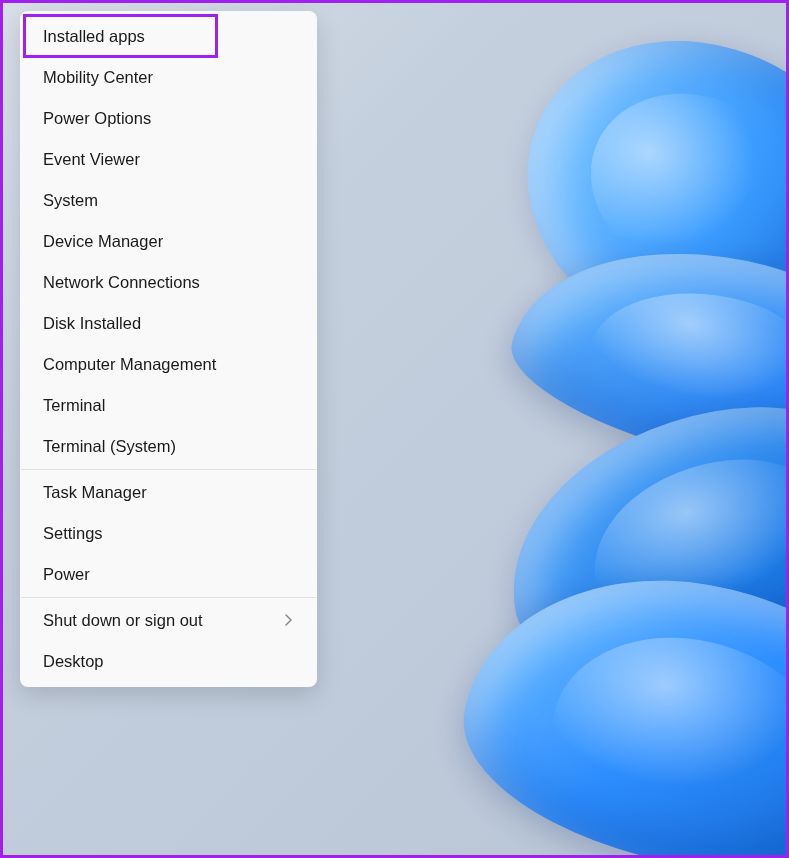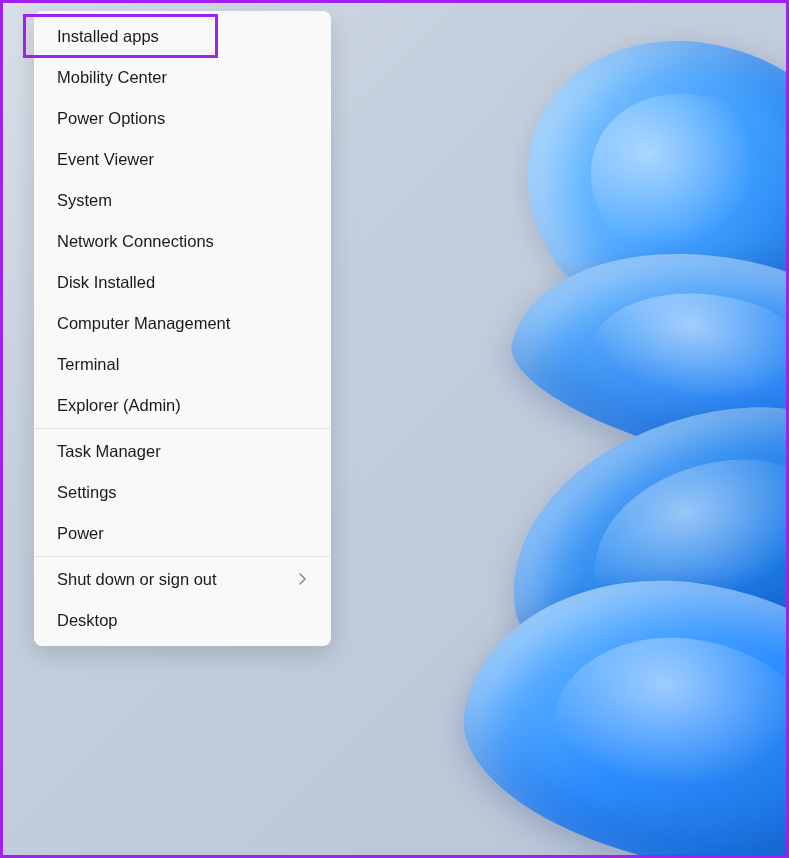--- a/index.html
+++ b/index.html
@@ -90,21 +90,21 @@
       height: 60%;
       top: 20%;
       left: 20%;
       border-radius: inherit;
       background: radial-gradient(ellipse at 40% 30%, rgba(255,255,255,0.5) 0%, transparent 60%);
     }
     
     .context-menu {
       position: absolute;
       top: 8px;
-      left: 31px;
+      left: 17px;
       width: 297px;
       background: #f9f9f9;
       border-radius: 8px;
       box-shadow: 0 8px 24px rgba(0,0,0,0.15);
       padding: 5px 0;
       z-index: 10;
     }
     
     .menu-item {
       display: flex;
@@ -171,33 +171,36 @@
   <div class="menu-item">
     <span>Power Options</span>
   </div>
   <div class="menu-item">
     <span>Event Viewer</span>
   </div>
   <div class="menu-item">
     <span>System</span>
   </div>
   <div class="menu-item">
+    <span>Device Manager</span>
+  </div>
+  <div class="menu-item">
     <span>Network Connections</span>
   </div>
   <div class="menu-item">
     <span>Disk Installed</span>
   </div>
   <div class="menu-item">
     <span>Computer Management</span>
   </div>
   <div class="menu-item">
     <span>Terminal</span>
   </div>
   <div class="menu-item">
-    <span>Explorer (Admin)</span>
+    <span>Terminal (System)</span>
   </div>
 
   <div class="menu-separator"></div>
 
   <div class="menu-item">
     <span>Task Manager</span>
   </div>
   <div class="menu-item">
     <span>Settings</span>
   </div>

